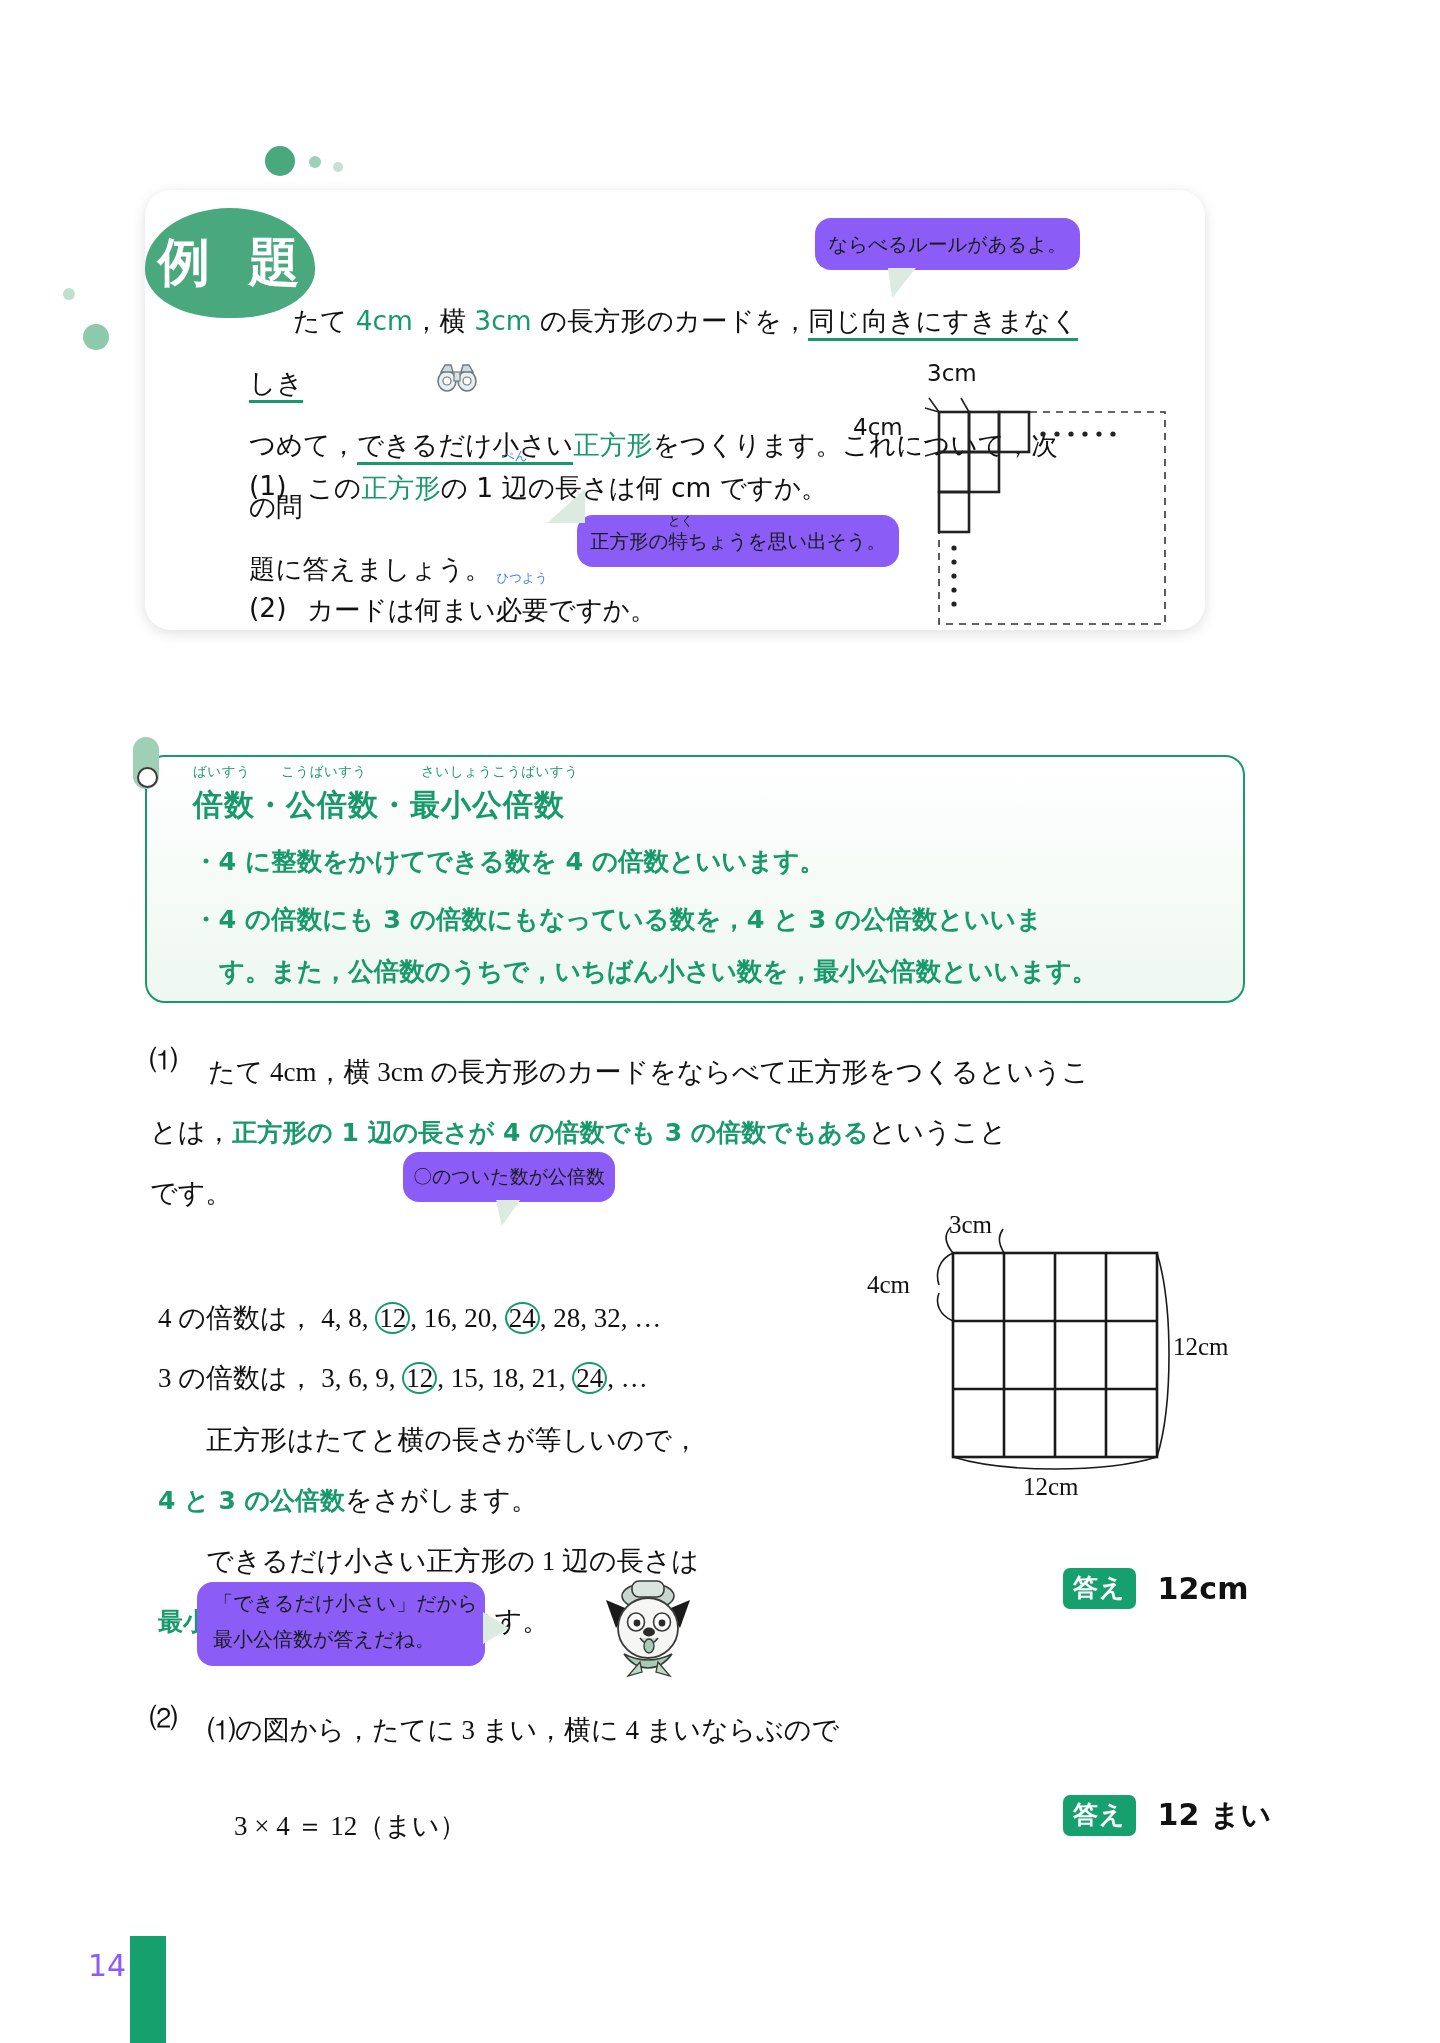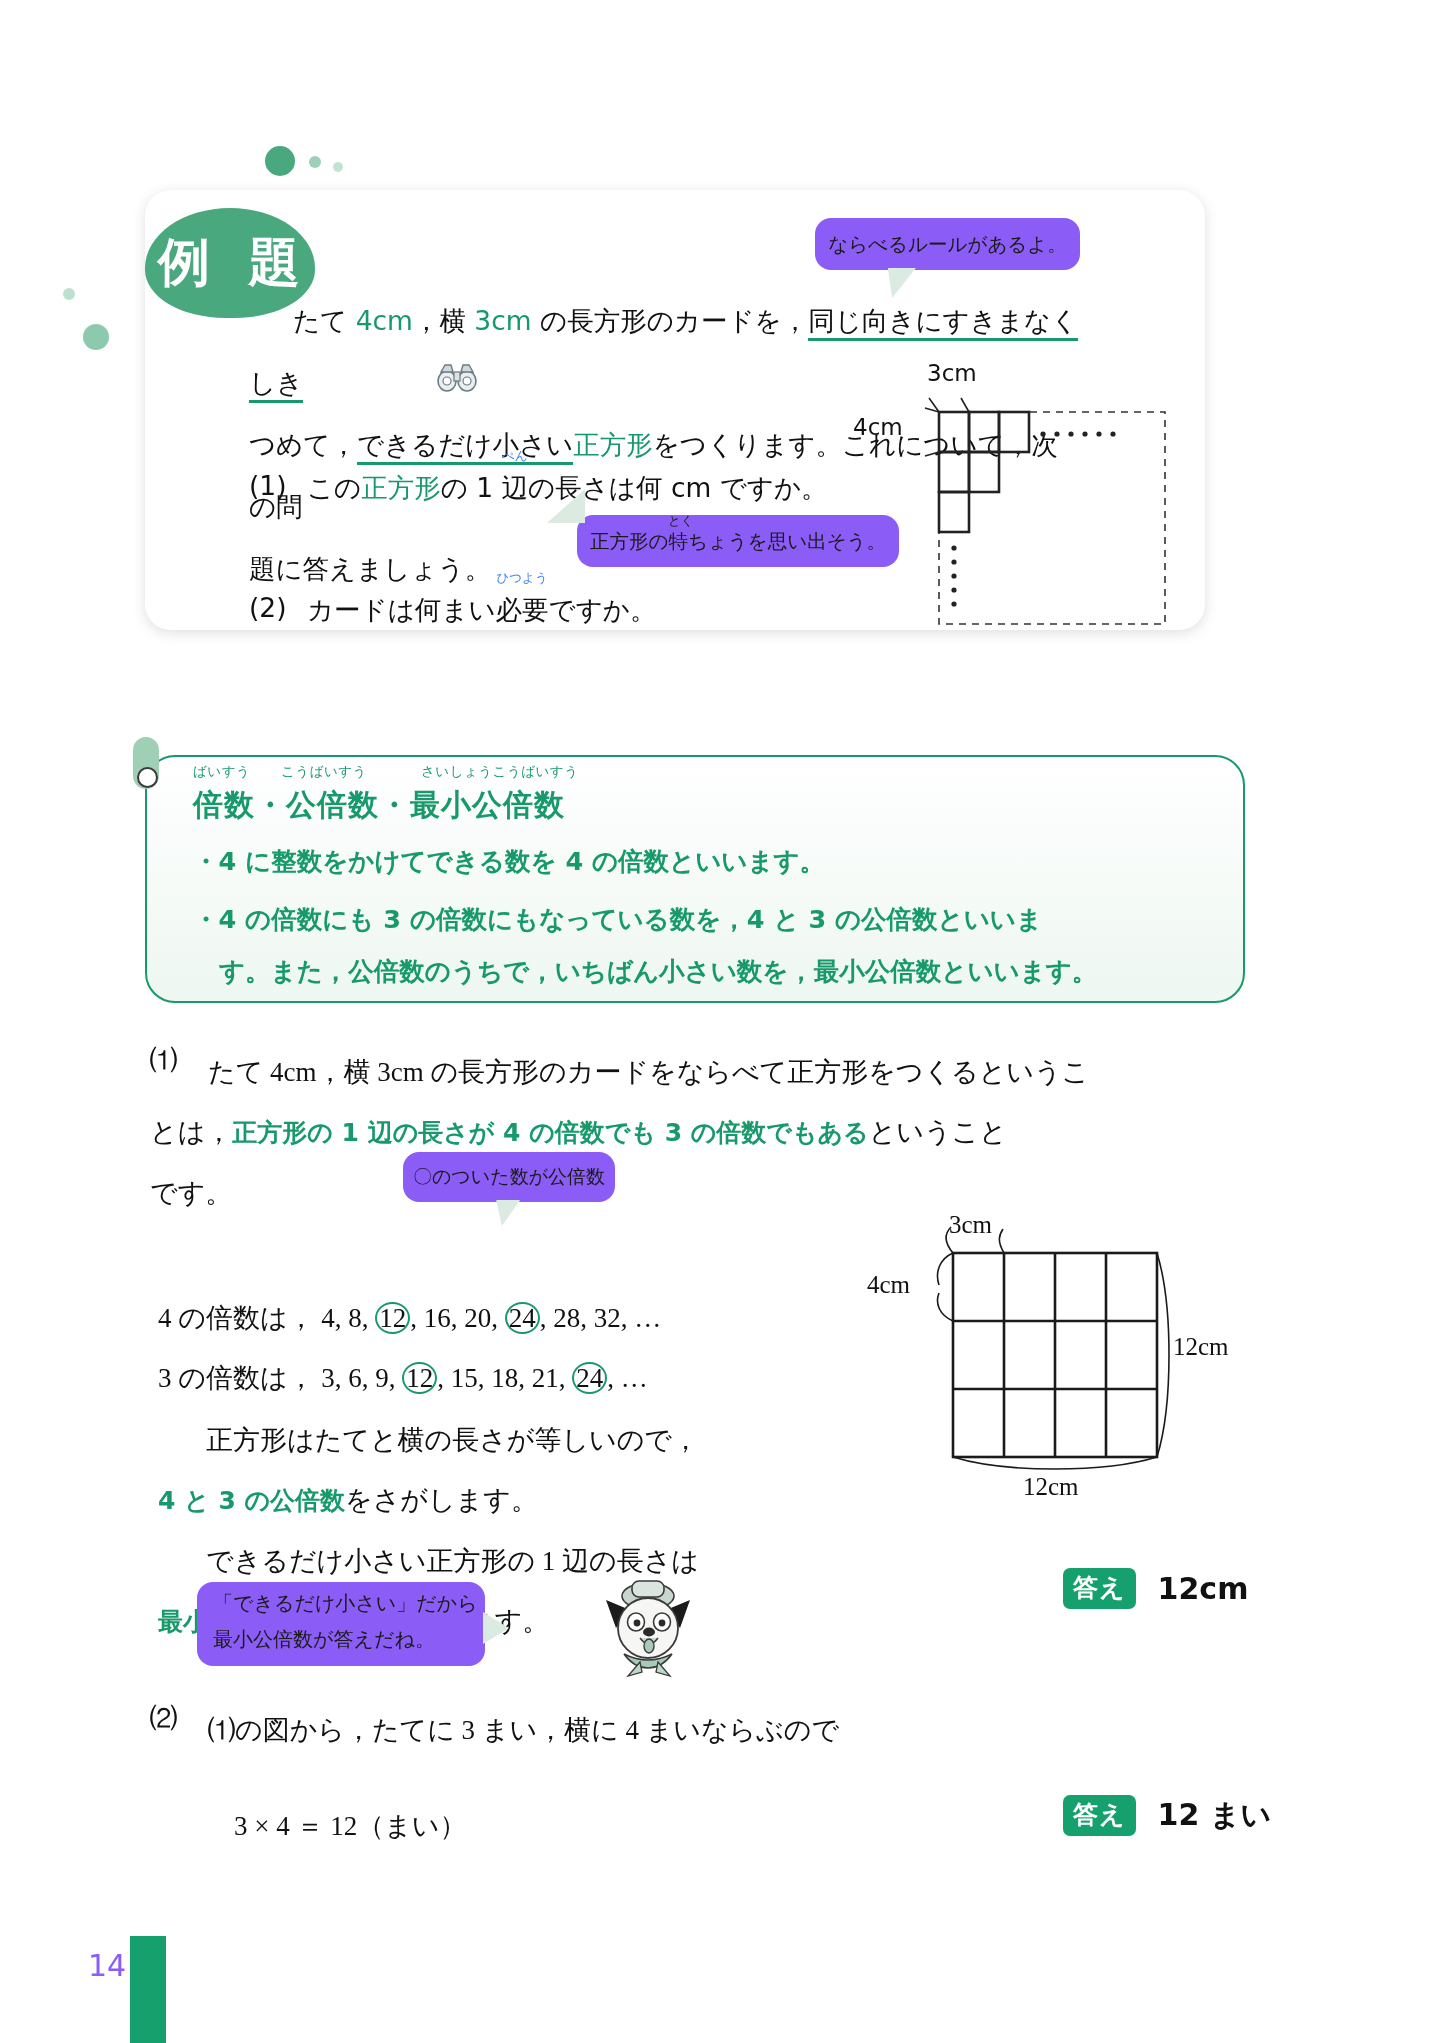--- a/index.html
+++ b/index.html
@@ -76,21 +76,21 @@
   #sb-square .tail { border-top:0; border-left:38px solid transparent;
       border-bottom:34px solid #dcebe1; left:-30px; top:-26px; }
 
   
   .ldiag { position:absolute; left:770px; top:200px; width:260px; height:230px; }
   .lbl { position:absolute; font-family:"DejaVu Sans","Liberation Sans",sans-serif; font-size:23px; }
 
   
   .defbox {
     position:absolute; left:145px; top:755px; width:1100px; height:248px;
-    border:2.5px solid #17996b; border-radius:30px;
+    border:2.5px solid #17996b; border-radius:20px;
     background: linear-gradient(180deg,#ffffff 0%, #eef7f1 100%);
   }
   .defpin { position:absolute; left:-14px; top:-20px; width:26px; height:52px;
      background:#9fd0b6; border-radius:13px; }
   .defpin:after { content:""; position:absolute; left:4px; top:30px; width:17px; height:17px;
      background:#ffffff; border:2.5px solid #3a3a3a; border-radius:50%; }
   .def-title {
     position:absolute; left:46px; top:28px; color:#17996b; font-weight:bold;
     font-family:"DejaVu Sans","Liberation Sans",sans-serif; font-size:30px; letter-spacing:1px;
   }

